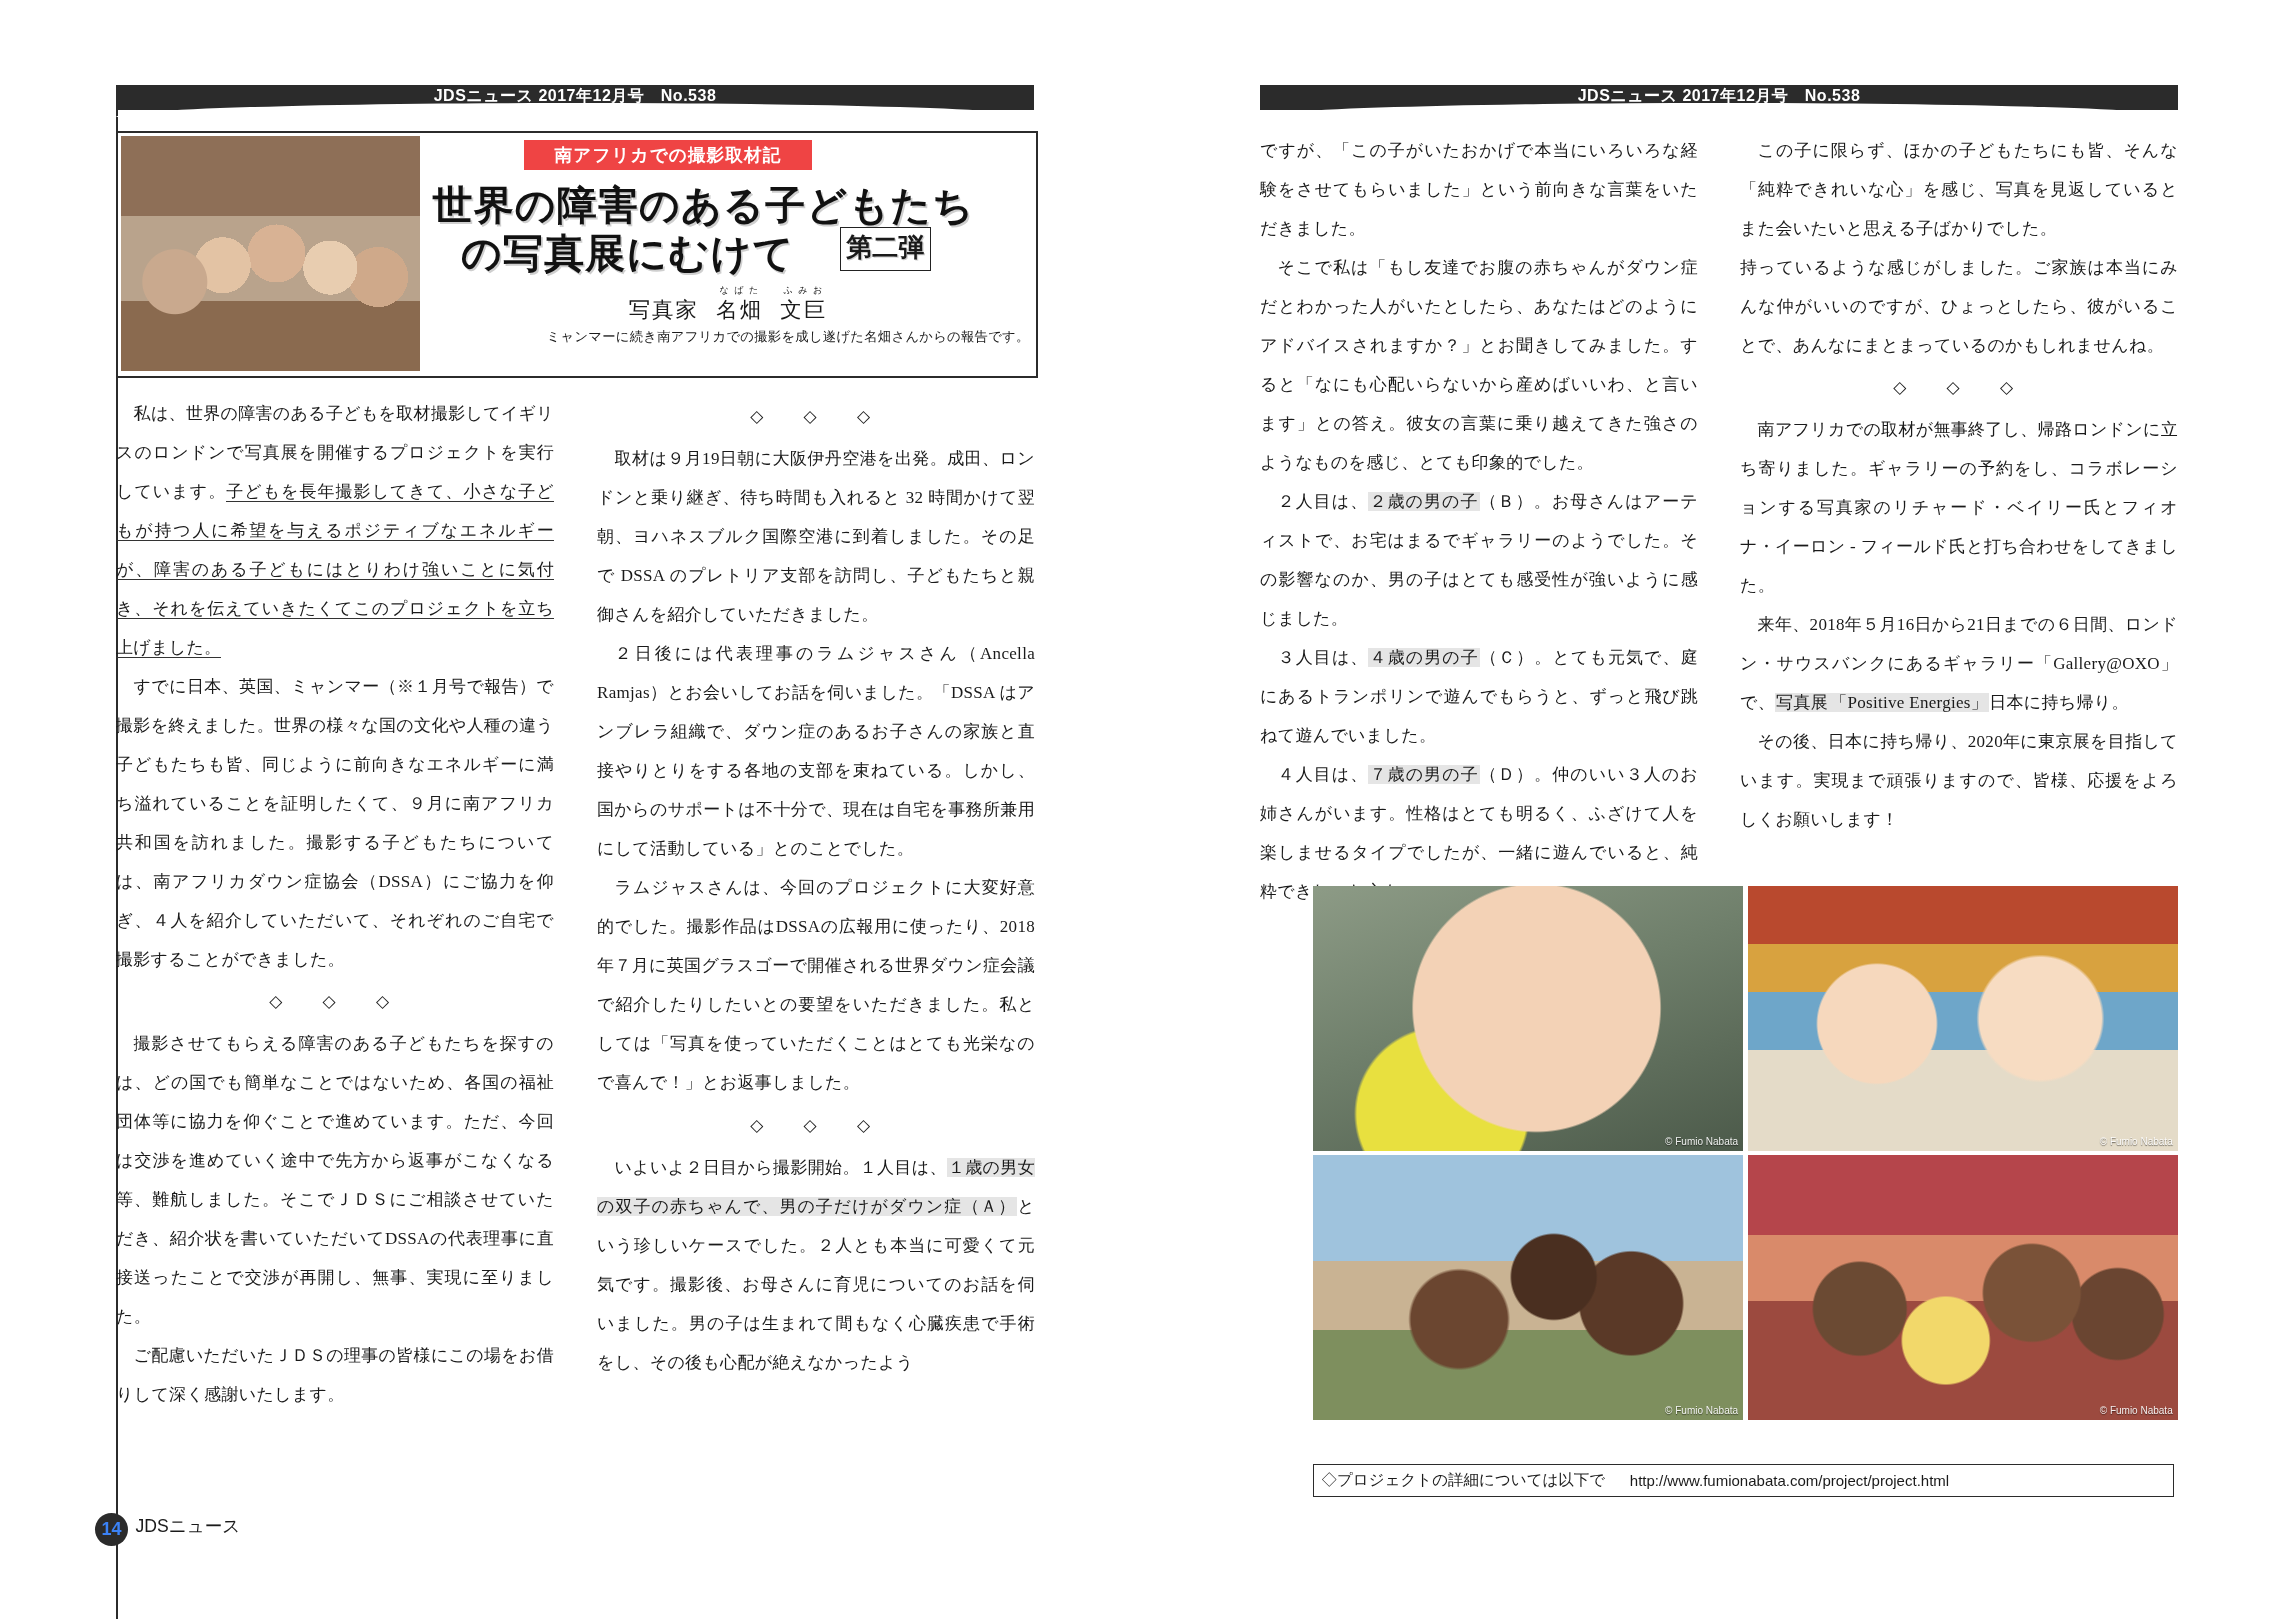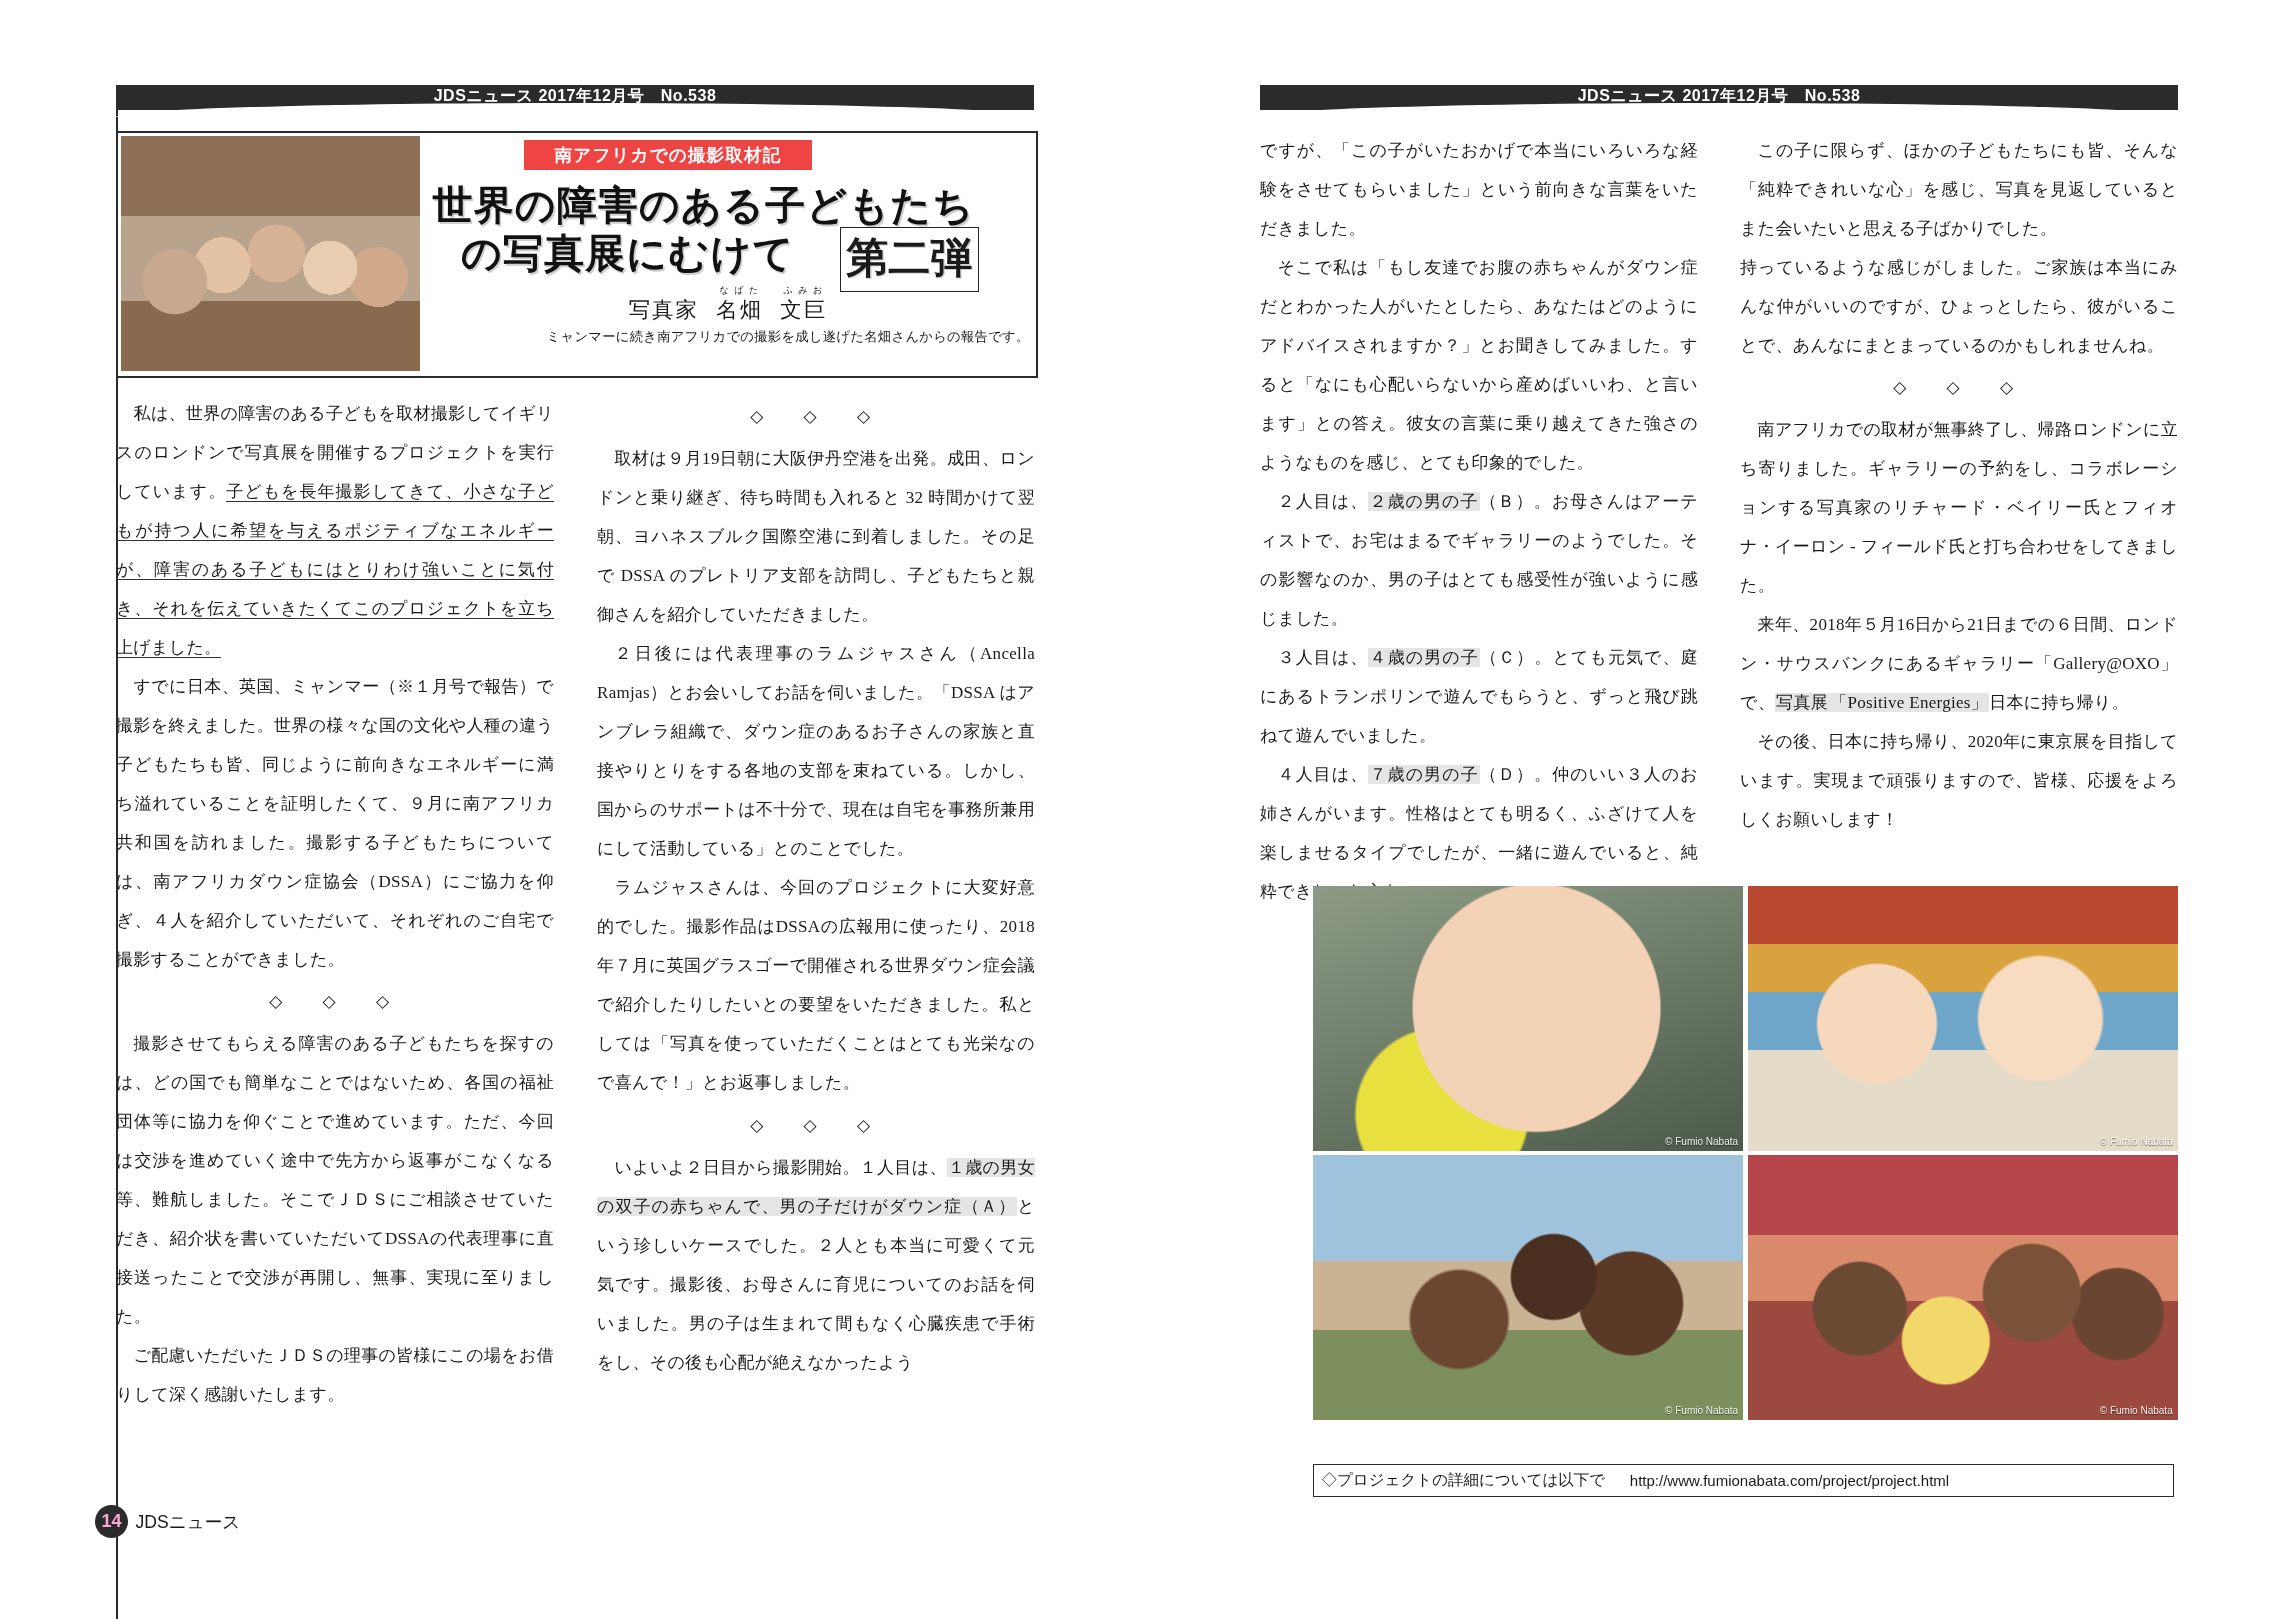--- a/index.html
+++ b/index.html
@@ -23,21 +23,21 @@
   .head-photo{position:absolute;left:3.2px;top:3.2px;width:299px;height:235px;overflow:hidden;background:#6a5a4e;}
   .head-right{position:absolute;left:305px;top:3.2px;right:3.2px;bottom:3.2px;}
   .kicker{position:absolute;left:101px;top:4.3px;width:288px;height:30px;background:#ef4444;color:#fff;
         display:flex;align-items:center;justify-content:center;font-family:"Liberation Sans", sans-serif;
         font-weight:bold;font-size:17.6px;letter-spacing:1.1px;}
   .big1{position:absolute;left:9.6px;top:42px;font-size:40px;font-weight:bold;letter-spacing:1.1px;
         font-family:"Liberation Sans", sans-serif;color:#111;
         text-shadow:1.6px 1.6px 0 #cfcfcf;}
   .big2{position:absolute;left:38px;top:90px;font-size:40px;font-weight:bold;letter-spacing:1.1px;
         font-family:"Liberation Sans", sans-serif;color:#111;text-shadow:1.6px 1.6px 0 #cfcfcf;}
-  .dan{position:absolute;left:417px;top:91px;border:1.6px solid #222;padding:2.1px 5.3px 4.3px;font-size:42px;
+  .dan{position:absolute;left:417px;top:91px;border:1.6px solid #222;padding:2.1px 5.3px 4.3px;font-size:26px;
         font-weight:bold;font-family:"Liberation Sans", sans-serif;text-shadow:1.1px 1.1px 0 #cfcfcf;}
   .byline{position:absolute;left:0;right:0;top:148px;text-align:center;font-size:21.4px;letter-spacing:2.1px;}
   .byline .ruby{font-size:9px;letter-spacing:1.6px;display:block;margin-bottom:-2.1px;}
   .rubywrap{display:inline-block;text-align:center;margin-left:9.6px;}
   .cap-note{position:absolute;left:0;right:3.2px;top:192px;text-align:right;font-size:13.3px;letter-spacing:0.3px;}
 
   
   .col{position:absolute;font-size:17px;line-height:39px;letter-spacing:0.3px;text-align:justify;}
   .col p{margin:0 0 0 0;text-indent:17.6px;}
   .sep{text-align:center;letter-spacing:11.7px;text-indent:0;margin:3.2px 0 3.2px 0;}
@@ -51,23 +51,23 @@
   .credit{position:absolute;right:5.3px;bottom:4.3px;color:#ffffff;font-size:10px;
         font-family:"Liberation Sans", sans-serif;opacity:.9;text-shadow:0 0.5px 1.1px rgba(0,0,0,.6);}
 
   .cap-line{position:absolute;left:1313px;top:1430px;width:865px;font-size:16px;letter-spacing:0.3px;}
   .url-box{position:absolute;left:1313px;top:1464px;width:861px;height:33px;border:1.6px solid #2b2b2b;
         display:flex;align-items:center;padding-left:7.5px;font-size:15.5px;box-sizing:border-box;}
   .url-box .u{font-family:"Liberation Sans", sans-serif;font-size:15px;margin-left:24.6px;}
 
   
   .folio{position:absolute;left:95px;top:1505px;display:flex;align-items:center;gap:7.5px;}
-  .folio .num{width:33px;height:33px;border-radius:50%;background:#2b2b2b;color:#f9a8d4;display:flex;
+  .folio .num{width:33px;height:33px;border-radius:50%;background:#2b2b2b;color:#3b82f6;display:flex;
         align-items:center;justify-content:center;font-size:18px;font-weight:bold;
-        font-family:"Liberation Sans", sans-serif;}
+        font-family:"Liberation Sans", sans-serif;margin-top:8px;}
   .folio .lbl{font-size:17.6px;font-family:"Liberation Sans", sans-serif;}
 
   
   .img-group{background:
      radial-gradient(circle at 18% 62%, #c9a98e 0 32px, transparent 33px),
      radial-gradient(circle at 34% 55%, #e3c3a4 0 28px, transparent 28px),
      radial-gradient(circle at 52% 50%, #d8b294 0 29px, transparent 29px),
      radial-gradient(circle at 70% 56%, #e8cdb0 0 27px, transparent 27px),
      radial-gradient(circle at 86% 60%, #cfa98a 0 30px, transparent 30px),
      linear-gradient(#8e6f57 0 34%, #b9a38c 34% 70%, #8a6a4f 70% 100%);}

